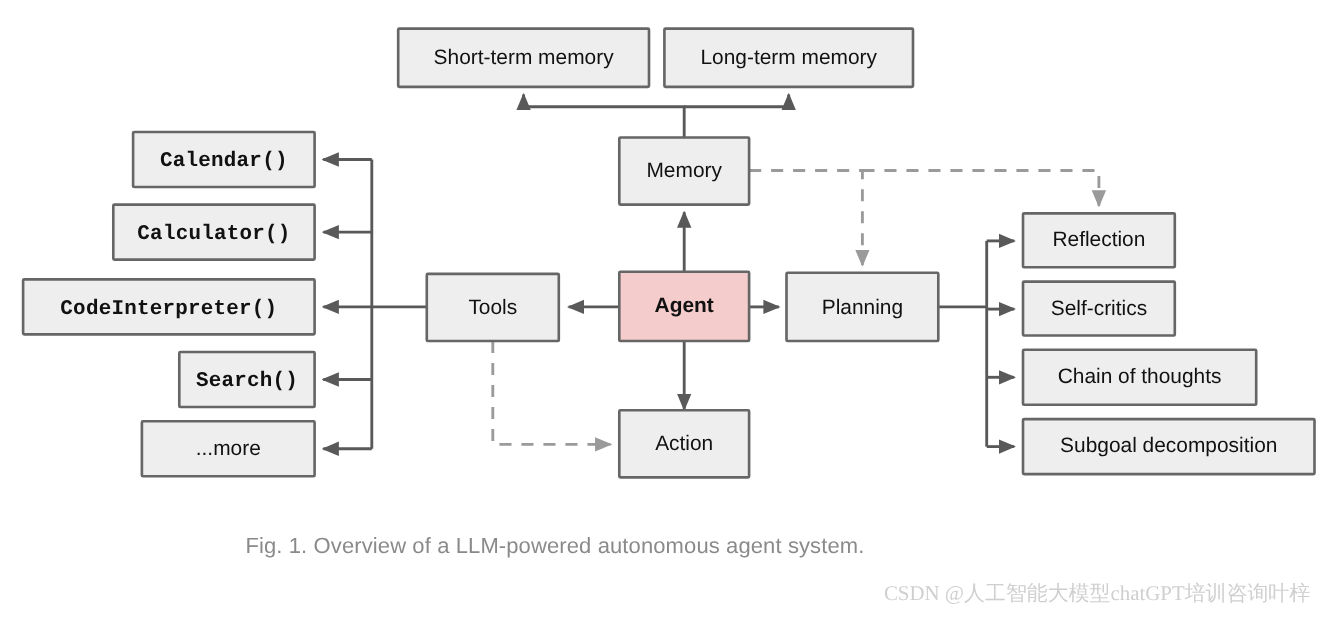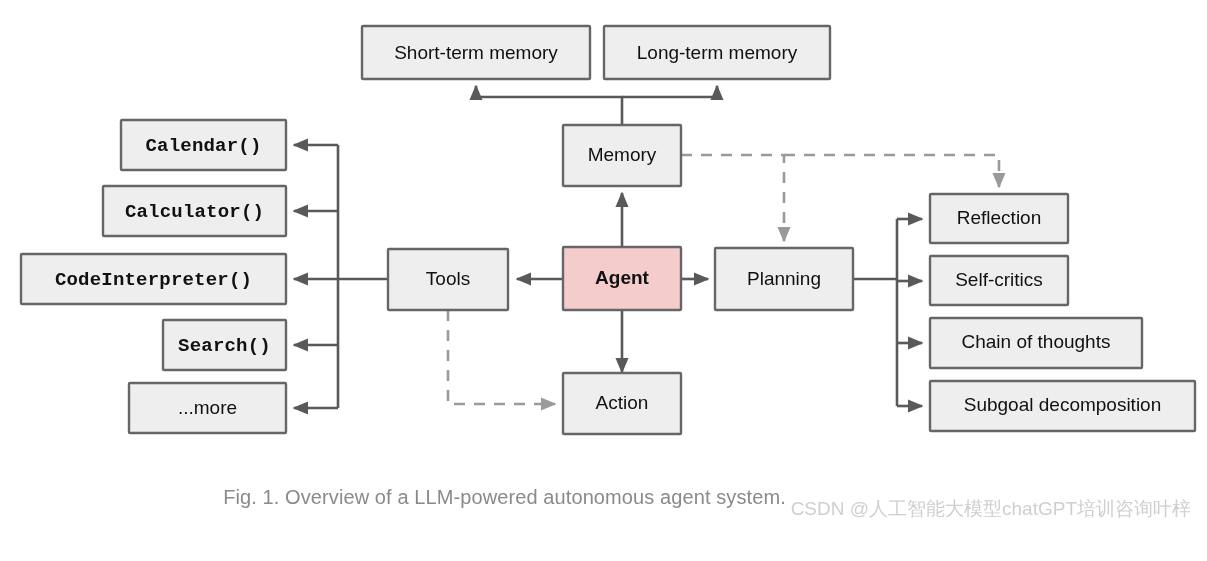--- a/index.html
+++ b/index.html
@@ -68,22 +68,22 @@
     width: 1009px;
     text-align: center;
     font-family: "Liberation Sans", sans-serif;
     font-size: 20px;
     color: #8a8a8a;
     letter-spacing: 0.1px;
   }
   .watermark {
     position: absolute;
     right: 16px;
-    top: 496px;
-    font-family: Liberation Sans, sans-serif;
+    top: 526px;
+    font-family: Liberation Serif, serif;
     font-size: 19px;
     color: #cfcfcf;
     white-space: nowrap;
   }
 </style>
 </head>
 <body>
 
 <div id="figure-root">
 

